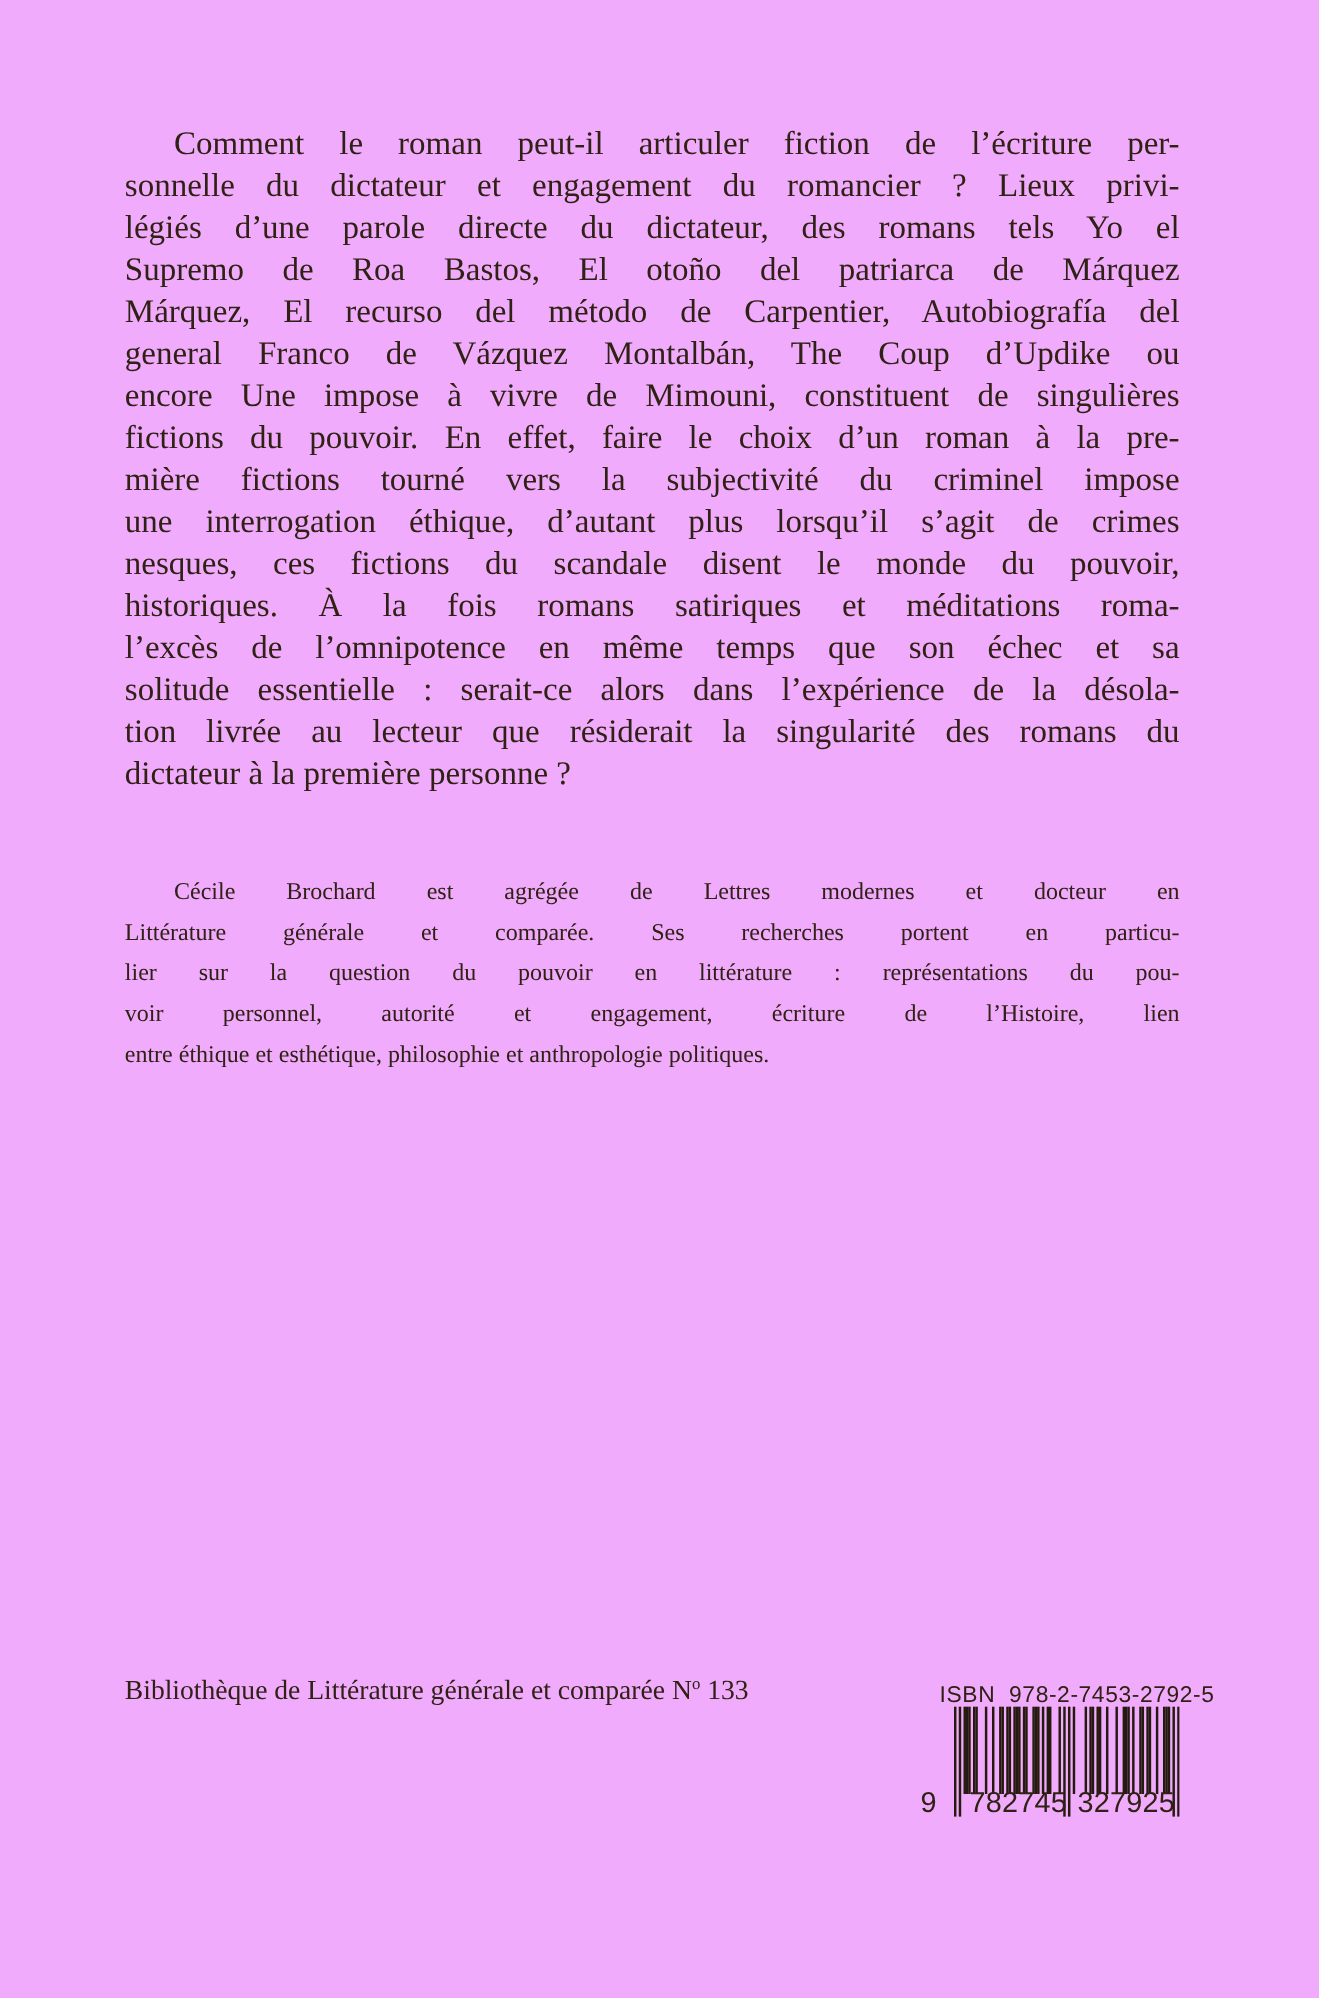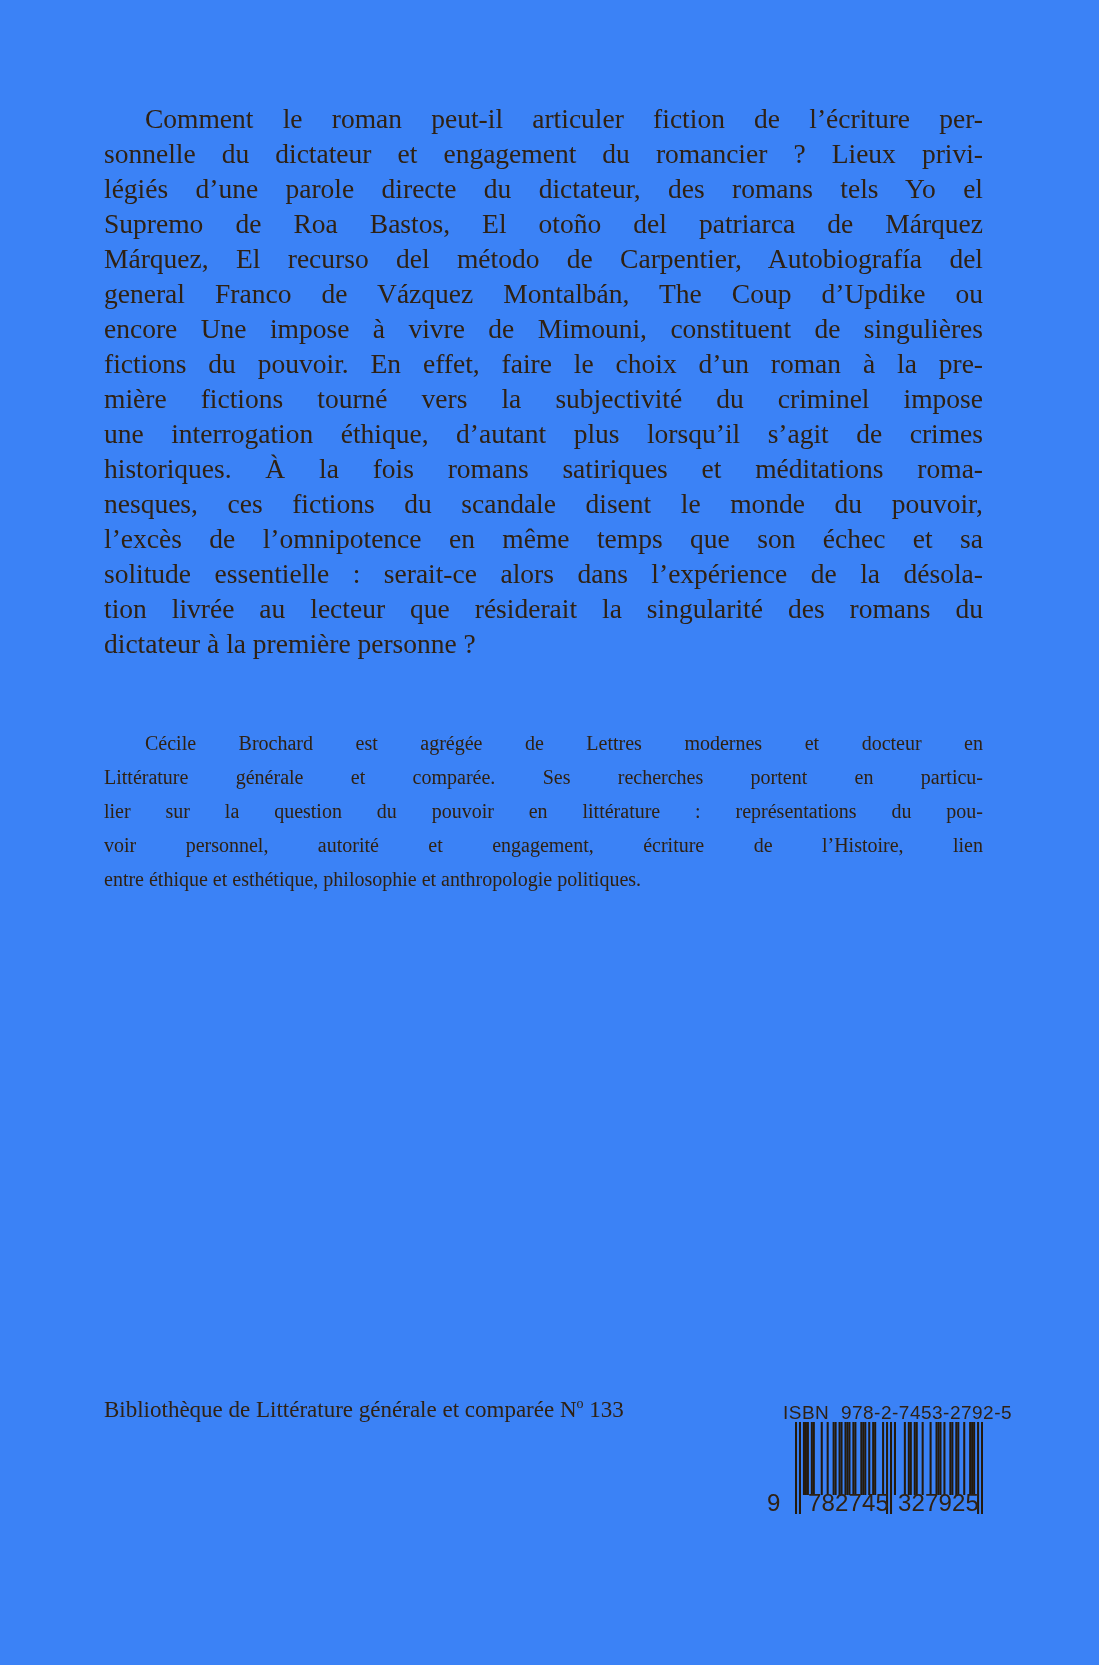--- a/index.html
+++ b/index.html
@@ -86,35 +86,35 @@
     font-size: 24px;
     line-height: 26px;
   }
   .ean-first { left: 2px; }
   .ean-g1 { left: 43px;  width: 81px; display: flex; justify-content: space-between; }
   .ean-g2 { left: 133px; width: 81px; display: flex; justify-content: space-between; }
 </style>
 </head>
 <body>
 
-<div class="page" style="background: #3b82f6; color: rgb(47, 33, 19);">
+<div class="page" style="background: #f0abfc; color: rgb(47, 33, 19);">
 
   <div class="synopsis" id="synopsis">
       <div class="tline indent"><span>Comment le roman peut-il articuler fiction de l’écriture per-</span></div>
       <div class="tline"><span>sonnelle du dictateur et engagement du romancier ? Lieux privi-</span></div>
       <div class="tline"><span>légiés d’une parole directe du dictateur, des romans tels </span><span class="it">Yo el</span></div>
       <div class="tline"><span class="it">Supremo</span><span> de Roa Bastos, </span><span class="it">El otoño del patriarca</span><span> de Márquez</span></div>
       <div class="tline"><span>Márquez, </span><span class="it">El recurso del método</span><span> de Carpentier, </span><span class="it">Autobiografía del</span></div>
       <div class="tline"><span class="it">general Franco</span><span> de Vázquez Montalbán, </span><span class="it">The Coup</span><span> d’Updike ou</span></div>
       <div class="tline"><span>encore </span><span class="it">Une impose à vivre</span><span> de Mimouni, constituent de singulières</span></div>
       <div class="tline"><span>fictions du pouvoir. En effet, faire le choix d’un roman à la pre-</span></div>
       <div class="tline"><span>mière fictions tourné vers la subjectivité du criminel impose</span></div>
       <div class="tline"><span>une interrogation éthique, d’autant plus lorsqu’il s’agit de crimes</span></div>
+      <div class="tline"><span>nesques, ces fictions du scandale disent le monde du pouvoir,</span></div>
       <div class="tline"><span>historiques. À la fois romans satiriques et méditations roma-</span></div>
-      <div class="tline"><span>nesques, ces fictions du scandale disent le monde du pouvoir,</span></div>
       <div class="tline"><span>l’excès de l’omnipotence en même temps que son échec et sa</span></div>
       <div class="tline"><span>solitude essentielle : serait-ce alors dans l’expérience de la désola-</span></div>
       <div class="tline"><span>tion livrée au lecteur que résiderait la singularité des romans du</span></div>
       <div class="tline lastline"><span>dictateur à la première personne ?</span></div>
     </div>
 
   <div class="bio" id="bio">
       <div class="tline indent"><span class="it">Cécile Brochard est agrégée de Lettres modernes et docteur en</span></div>
       <div class="tline"><span class="it">Littérature générale et comparée. Ses recherches portent en particu-</span></div>
       <div class="tline"><span class="it">lier sur la question du pouvoir en littérature : représentations du pou-</span></div>

